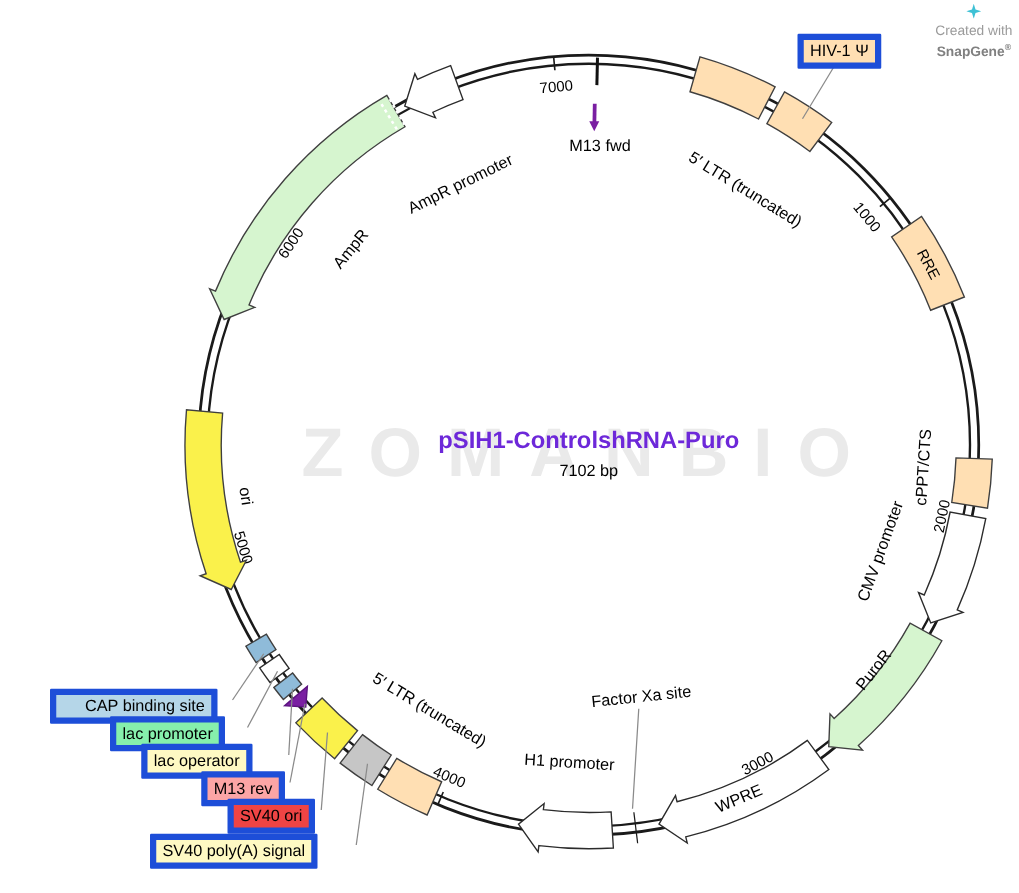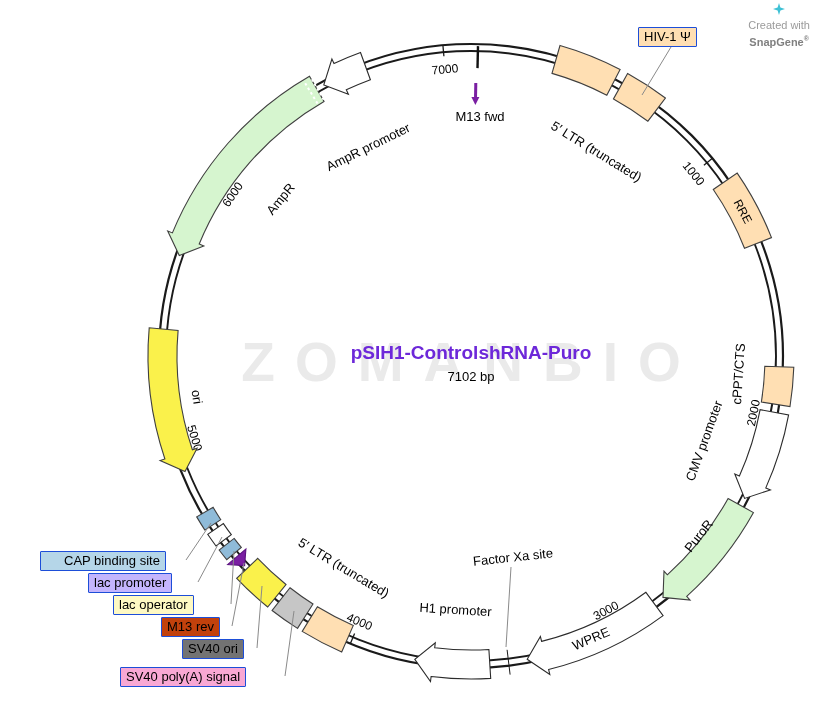--- a/index.html
+++ b/index.html
@@ -6,21 +6,21 @@
   #stage{position:relative;width:815px;height:714px;background:#ffffff;overflow:hidden;
          font-family:"Liberation Sans",sans-serif;}
   #watermark{position:absolute;left:471px;top:362px;transform:translate(-50%,-50%);
          font-size:55px;font-weight:bold;letter-spacing:20px;color:#EAEAEA;white-space:nowrap;
          z-index:0;user-select:none;}
   svg#map{position:absolute;left:0;top:0;z-index:1;}
   svg#map text{font-family:"Liberation Sans",sans-serif;fill:#000;}
   #titleblock{position:absolute;left:271px;top:342px;width:400px;text-align:center;z-index:2;}
   #titleblock .t{font-size:19px;font-weight:bold;color:#6d28d9;}
   #titleblock .s{font-size:13px;color:#000;margin-top:5px;}
-  .callout{position:absolute;z-index:3;font-size:13px;color:#000;border:1px solid #1d4ed8;
+  .callout{position:absolute;z-index:3;font-size:13px;color:#000;border:5px solid #1d4ed8;
          padding:1px 5px;white-space:nowrap;line-height:16px;border-radius:1px;}
   #credit{position:absolute;top:3px;right:5px;z-index:3;display:flex;align-items:center;
          gap:4px;font-size:11px;color:#9b9b9b;flex-direction:column;}
   #credit .brand{color:#808080;font-weight:bold;}
   #credit sup{font-size:7px;}
 </style>
 </head>
 <body>
 
 <div id="stage">
@@ -97,18 +97,18 @@
 
   <div id="credit">
     <svg width="12" height="12" viewBox="0 0 12 12">
       <path d="M6 0 L7.4 4.6 L12 6 L7.4 7.4 L6 12 L4.6 7.4 L0 6 L4.6 4.6 Z" fill="#3EC1D5"></path>
     </svg>
     <span>Created with</span>
     <span class="brand"><span>SnapGene</span><sup>®</sup></span>
   </div>
 <div class="callout" style="left: 638px; top: 27px; background: rgb(255, 223, 179);">HIV-1 Ψ</div>
     <div class="callout" style="left: 40px; top: 551px; background: rgb(181, 214, 232); padding-left: 23px;">CAP binding site</div>
-    <div class="callout" style="left: 88px; top: 573px; background: #c4b5fd;">lac promoter</div>
+    <div class="callout" style="left: 88px; top: 573px; background: #86efac;">lac promoter</div>
     <div class="callout" style="left: 113px; top: 595px; background: #fef9c3;">lac operator</div>
-    <div class="callout" style="left: 161px; top: 617px; background: #c2410c;">M13 rev</div>
-    <div class="callout" style="left: 182px; top: 639px; background: #737373;">SV40 ori</div>
-    <div class="callout" style="left: 120px; top: 667px; background: #f9a8d4;">SV40 poly(A) signal</div>
+    <div class="callout" style="left: 161px; top: 617px; background: #fca5a5;">M13 rev</div>
+    <div class="callout" style="left: 182px; top: 639px; background: #ef4444;">SV40 ori</div>
+    <div class="callout" style="left: 120px; top: 667px; background: #fef9c3;">SV40 poly(A) signal</div>
   </div>
 
 </body></html>

